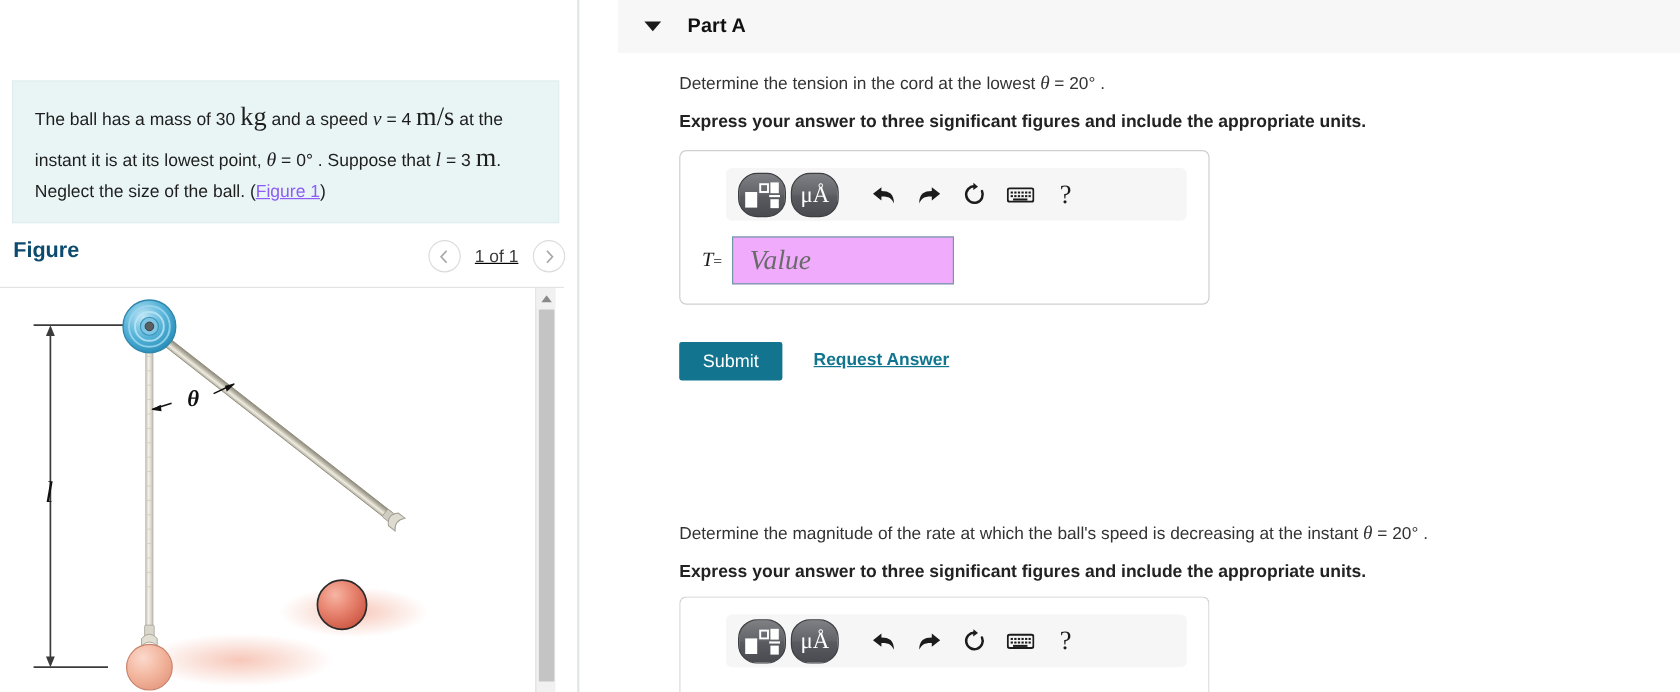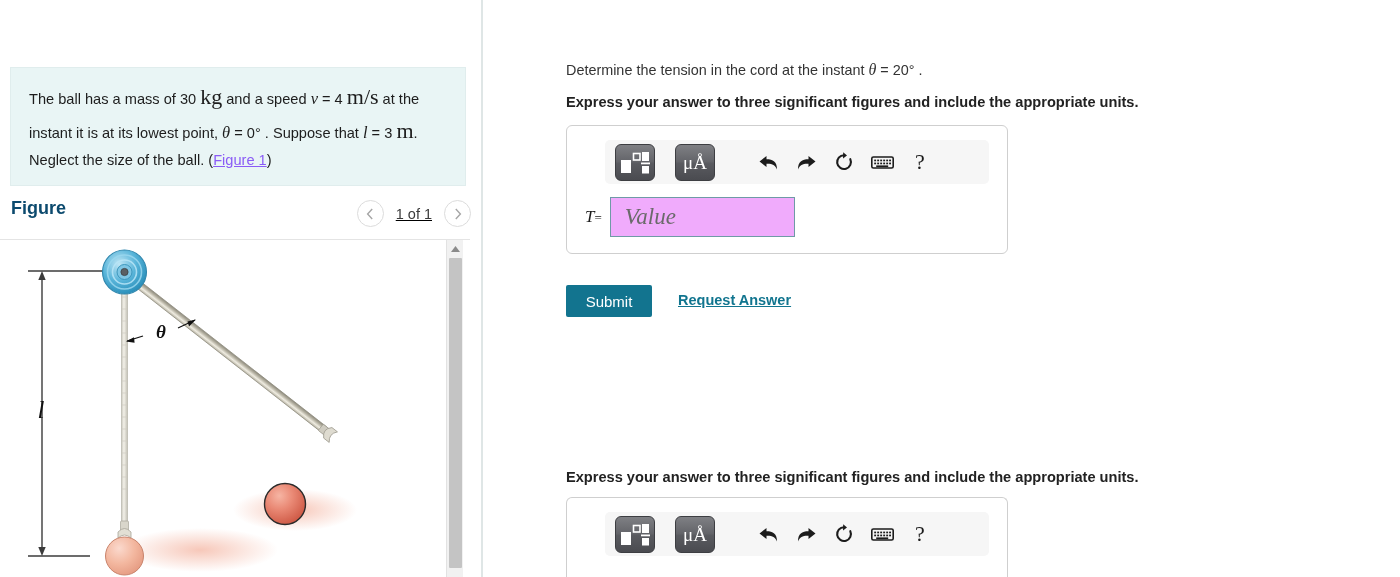--- a/index.html
+++ b/index.html
@@ -64,24 +64,24 @@
 
   .answer-box {
     position: absolute; left: 83px; width: 442px;
     border: 1px solid #cfcfcf; border-radius: 6px; background: #fff;
   }
   .toolbar {
     margin: 14px 18px 0 38px; height: 44px; background: #f6f6f6;
     border-radius: 5px; display: flex; align-items: center; padding: 0 10px;
   }
   .tb-btn-dark {
-    width: 40px; height: 37px; border-radius: 6px;
+    width: 40px; height: 37px; border-radius: 16px;
     background: linear-gradient(180deg,#7f8084 0%, #636469 48%, #5a5b60 52%, #4a4b50 100%);
     border: 1px solid #3d3e42; display: flex; align-items: center; justify-content: center;
-    margin-right: 20px; cursor: pointer; position: relative;
+    margin-right: 4px; cursor: pointer; position: relative;
   }
   .tb-icon-sep { width: 14px; }
   .tb-btn {
     width: 38px; height: 34px; display: flex; align-items: center; justify-content: center;
     cursor: pointer; color: #1c1c1c;
   }
   .tb-btn svg { display: block; }
   .qmark { font-size: 22px; color: #1c1c1c; font-family: "Liberation Serif", serif; }
 
   .field-row { margin: 13px 18px 16px 18px; display: flex; align-items: center; }
@@ -247,23 +247,27 @@
       </div>
       <div id="fig-scroll-thumb"></div>
     </div>
     <div id="fig-scrollbar-right-edge"></div>
   </div>
 
   <div id="left-divider"></div>
 
   <div id="right-panel">
 
+    <div class="part-band" style="top:0px;">
+      <div class="caret"></div>
+      <div class="part-label">Part A</div>
+    </div>
 
     <div class="qtext" style="top:61px;">
-      <span>Determine the tension in the cord at the instant </span><span class="mv">θ</span><span> = 20° .</span>
+      <span>Determine the tension in the cord at the lowest </span><span class="mv">θ</span><span> = 20° .</span>
     </div>
 
     <div class="qbold" style="top:94px;">Express your answer to three significant figures and include the appropriate units.</div>
 
     <div class="answer-box" style="top:125px;">
       <div class="toolbar">
 
         <div class="tb-btn-dark">
           <svg width="30" height="23" viewBox="0 0 30 23">
             <rect x="1" y="9" width="10" height="13" fill="#fff"></rect>
@@ -332,20 +336,23 @@
         <div class="field-input fi-value">
           <span>Value</span>
         </div>
       </div>
     </div>
 
     <div class="submit-btn" style="top:285px;">Submit</div>
     <div class="req-link" style="top:292px;">Request Answer</div>
 
 
+    <div class="qtext" style="top:436px;">
+      <span>Determine the magnitude of the rate at which the ball's speed is decreasing at the instant </span><span class="mv">θ</span><span> = 20° .</span>
+    </div>
 
     <div class="qbold" style="top:469px;">Express your answer to three significant figures and include the appropriate units.</div>
 
     <div class="answer-box" style="top:497px; height:120px; border-bottom:none;">
       <div class="toolbar">
 
         <div class="tb-btn-dark">
           <svg width="30" height="23" viewBox="0 0 30 23">
             <rect x="1" y="9" width="10" height="13" fill="#fff"></rect>
             <rect x="13.5" y="2.5" width="6.5" height="6.5" fill="none" stroke="#fff" stroke-width="1.6"></rect>

